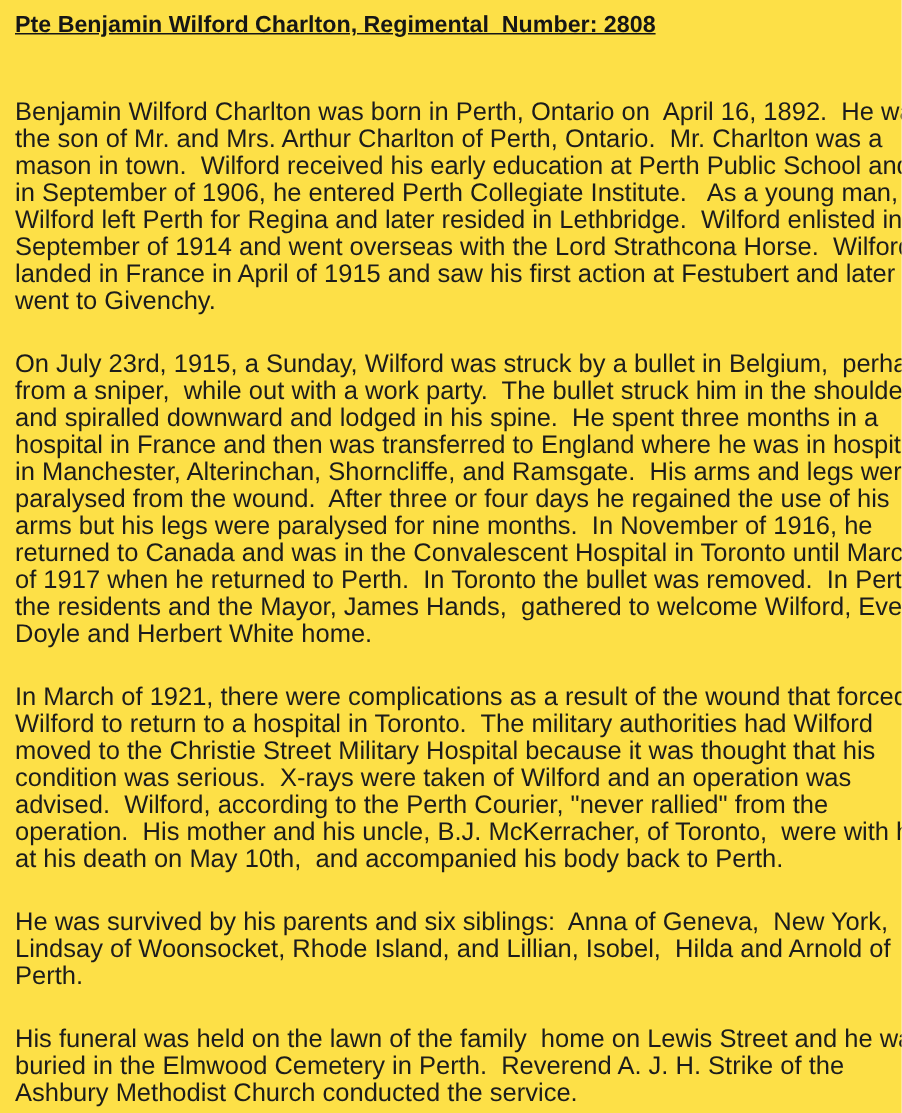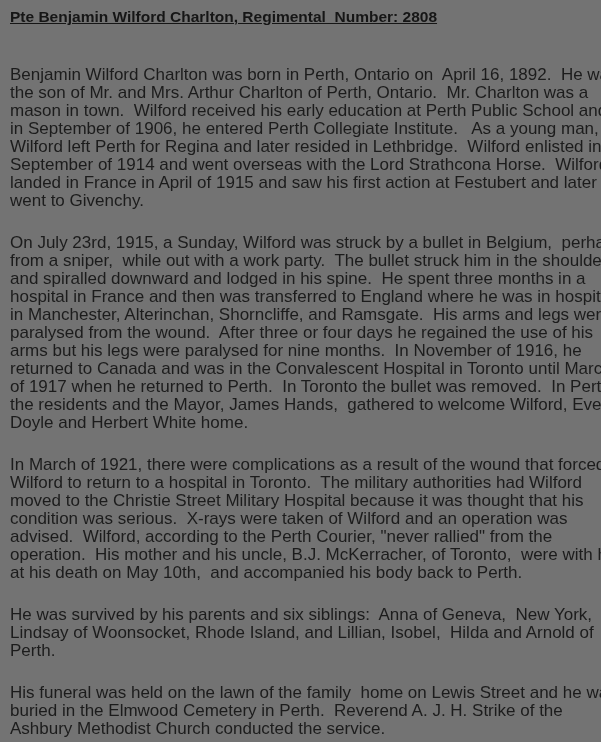--- a/index.html
+++ b/index.html
@@ -11,21 +11,21 @@
     height: 742px;
     background: #ffffff;
     overflow: hidden;
     font-family: "Liberation Sans", sans-serif;
   }
   .page {
     box-sizing: border-box;
     width: 601px;
     height: 742px;
     padding: 8px 8px 0 10px;
-    background: #737373;
+    background: #fde047;
     color: #1c1c1c;
   }
   .doc-title {
     margin: 0 0 40px 0;
     font-size: 15.5px;
     line-height: 18px;
     font-weight: bold;
     text-decoration: underline;
     white-space: pre;
     color: #161616;

